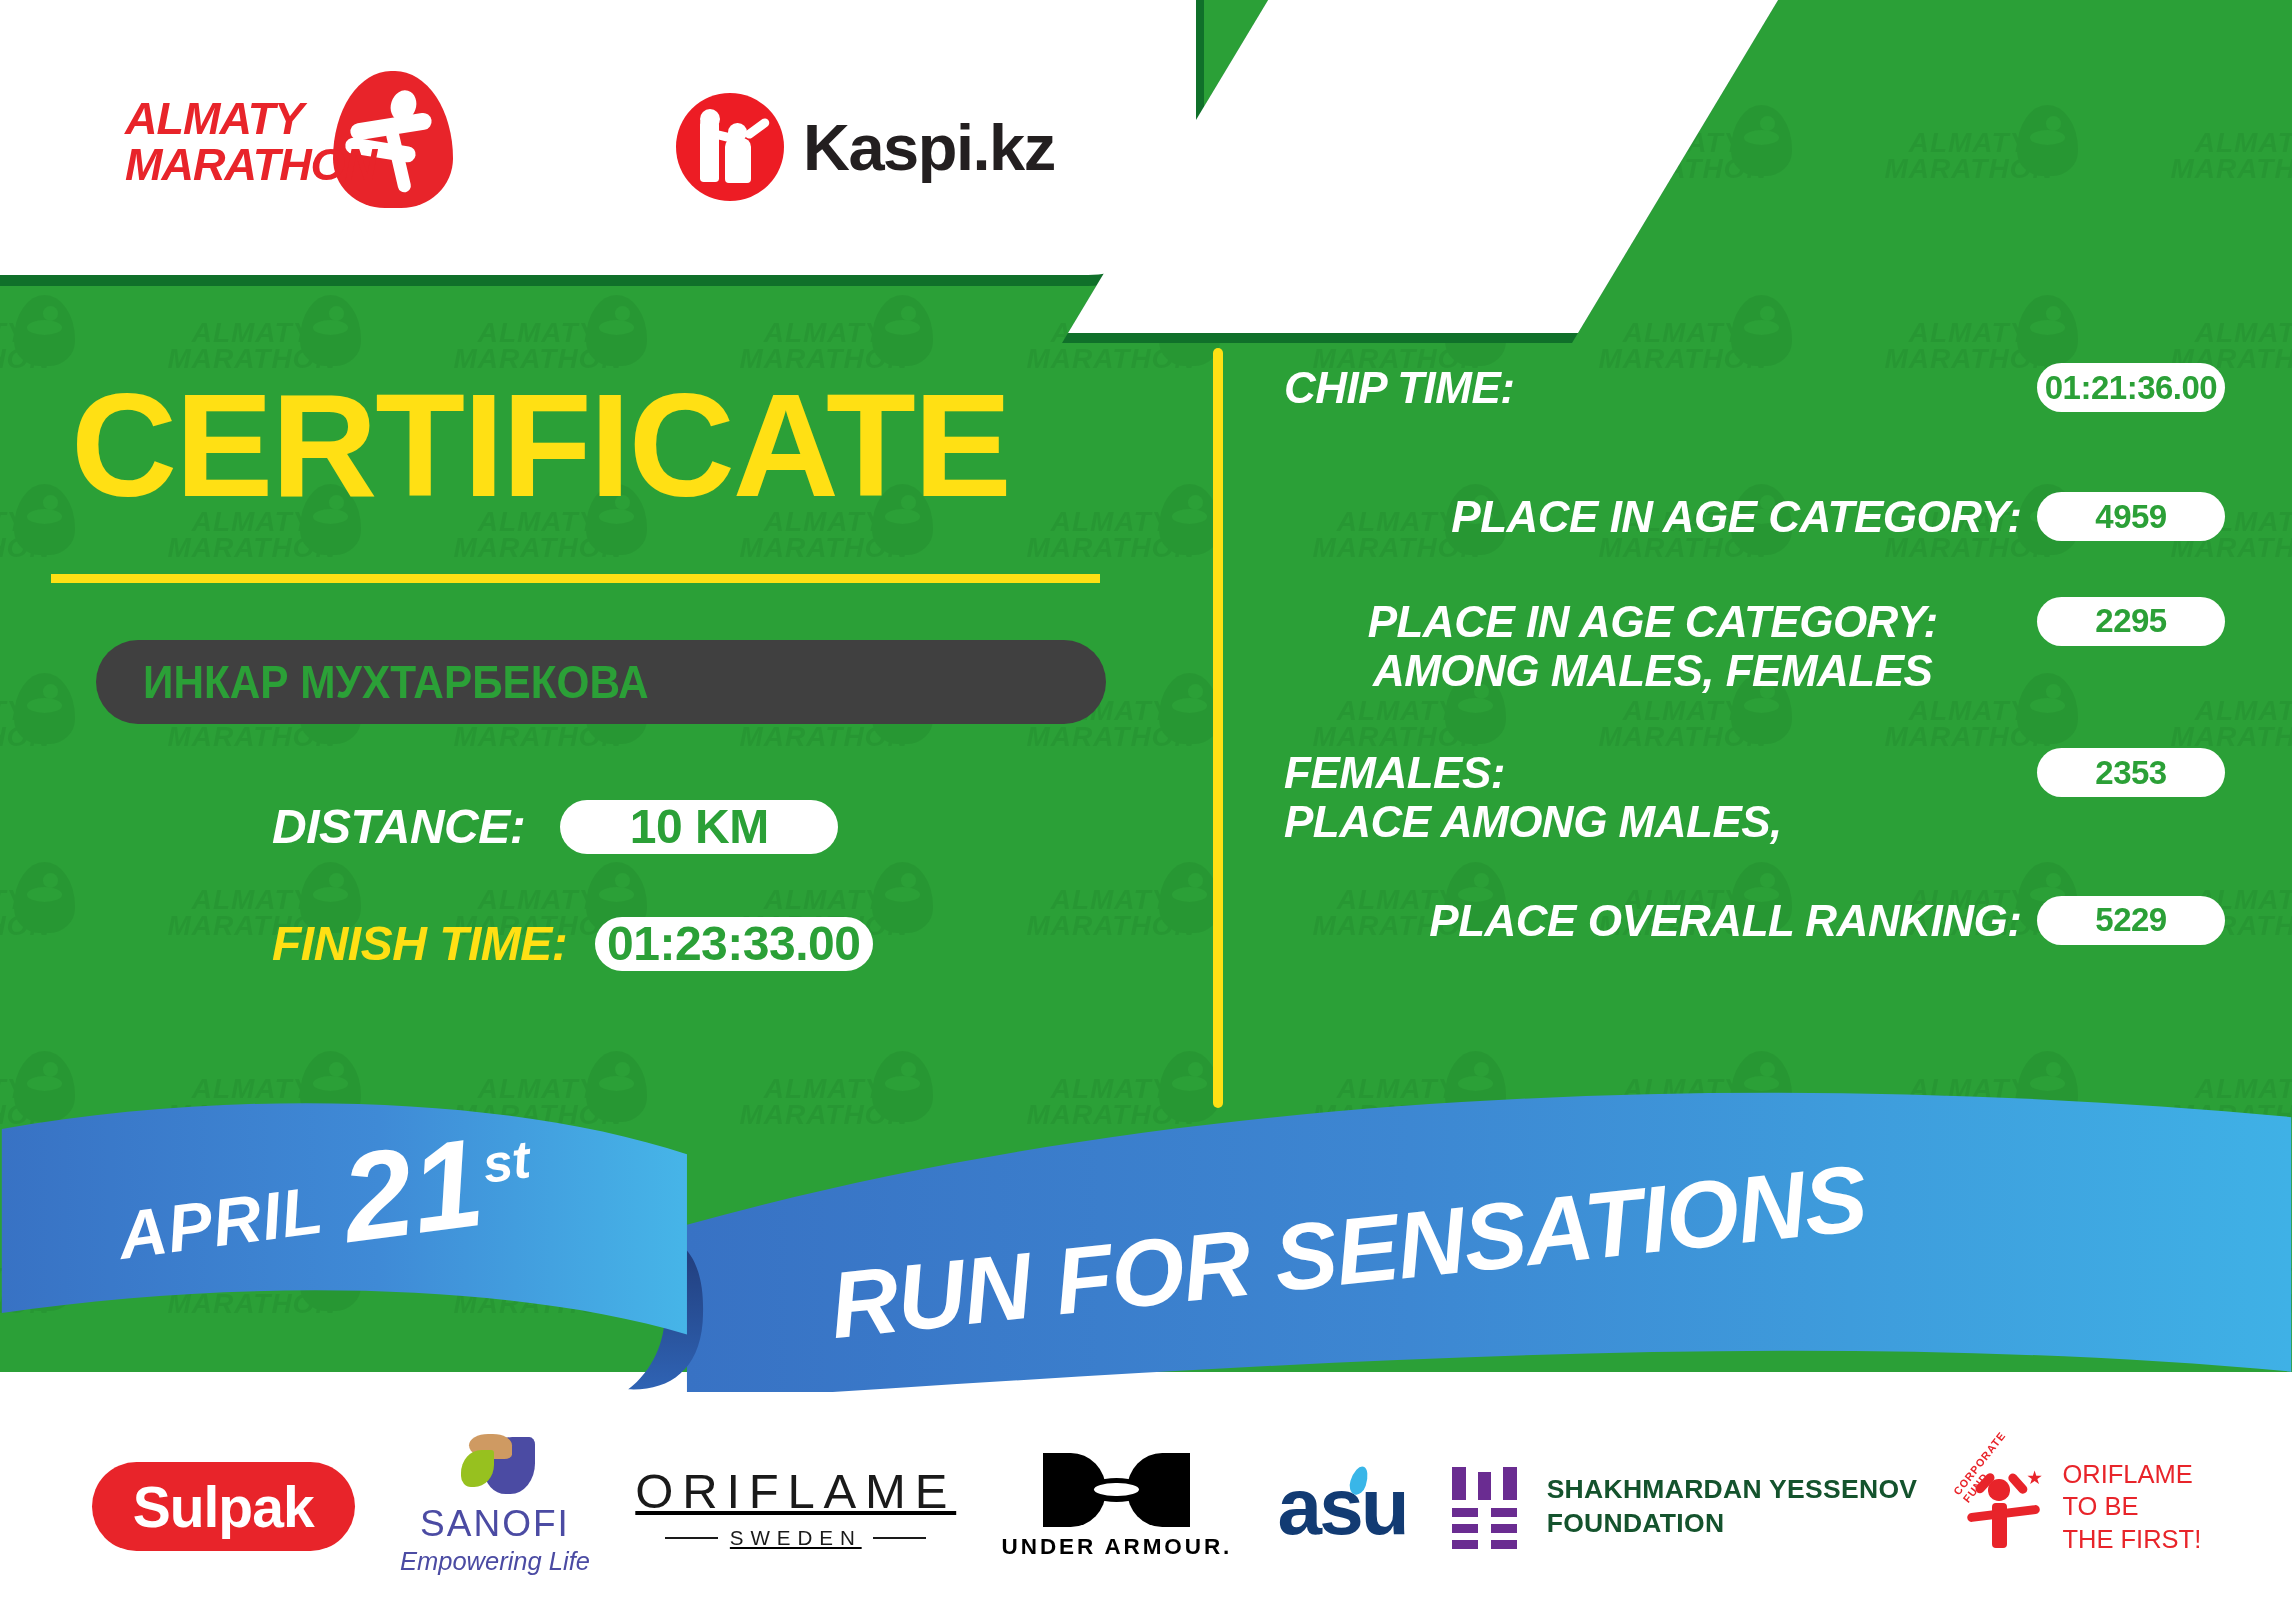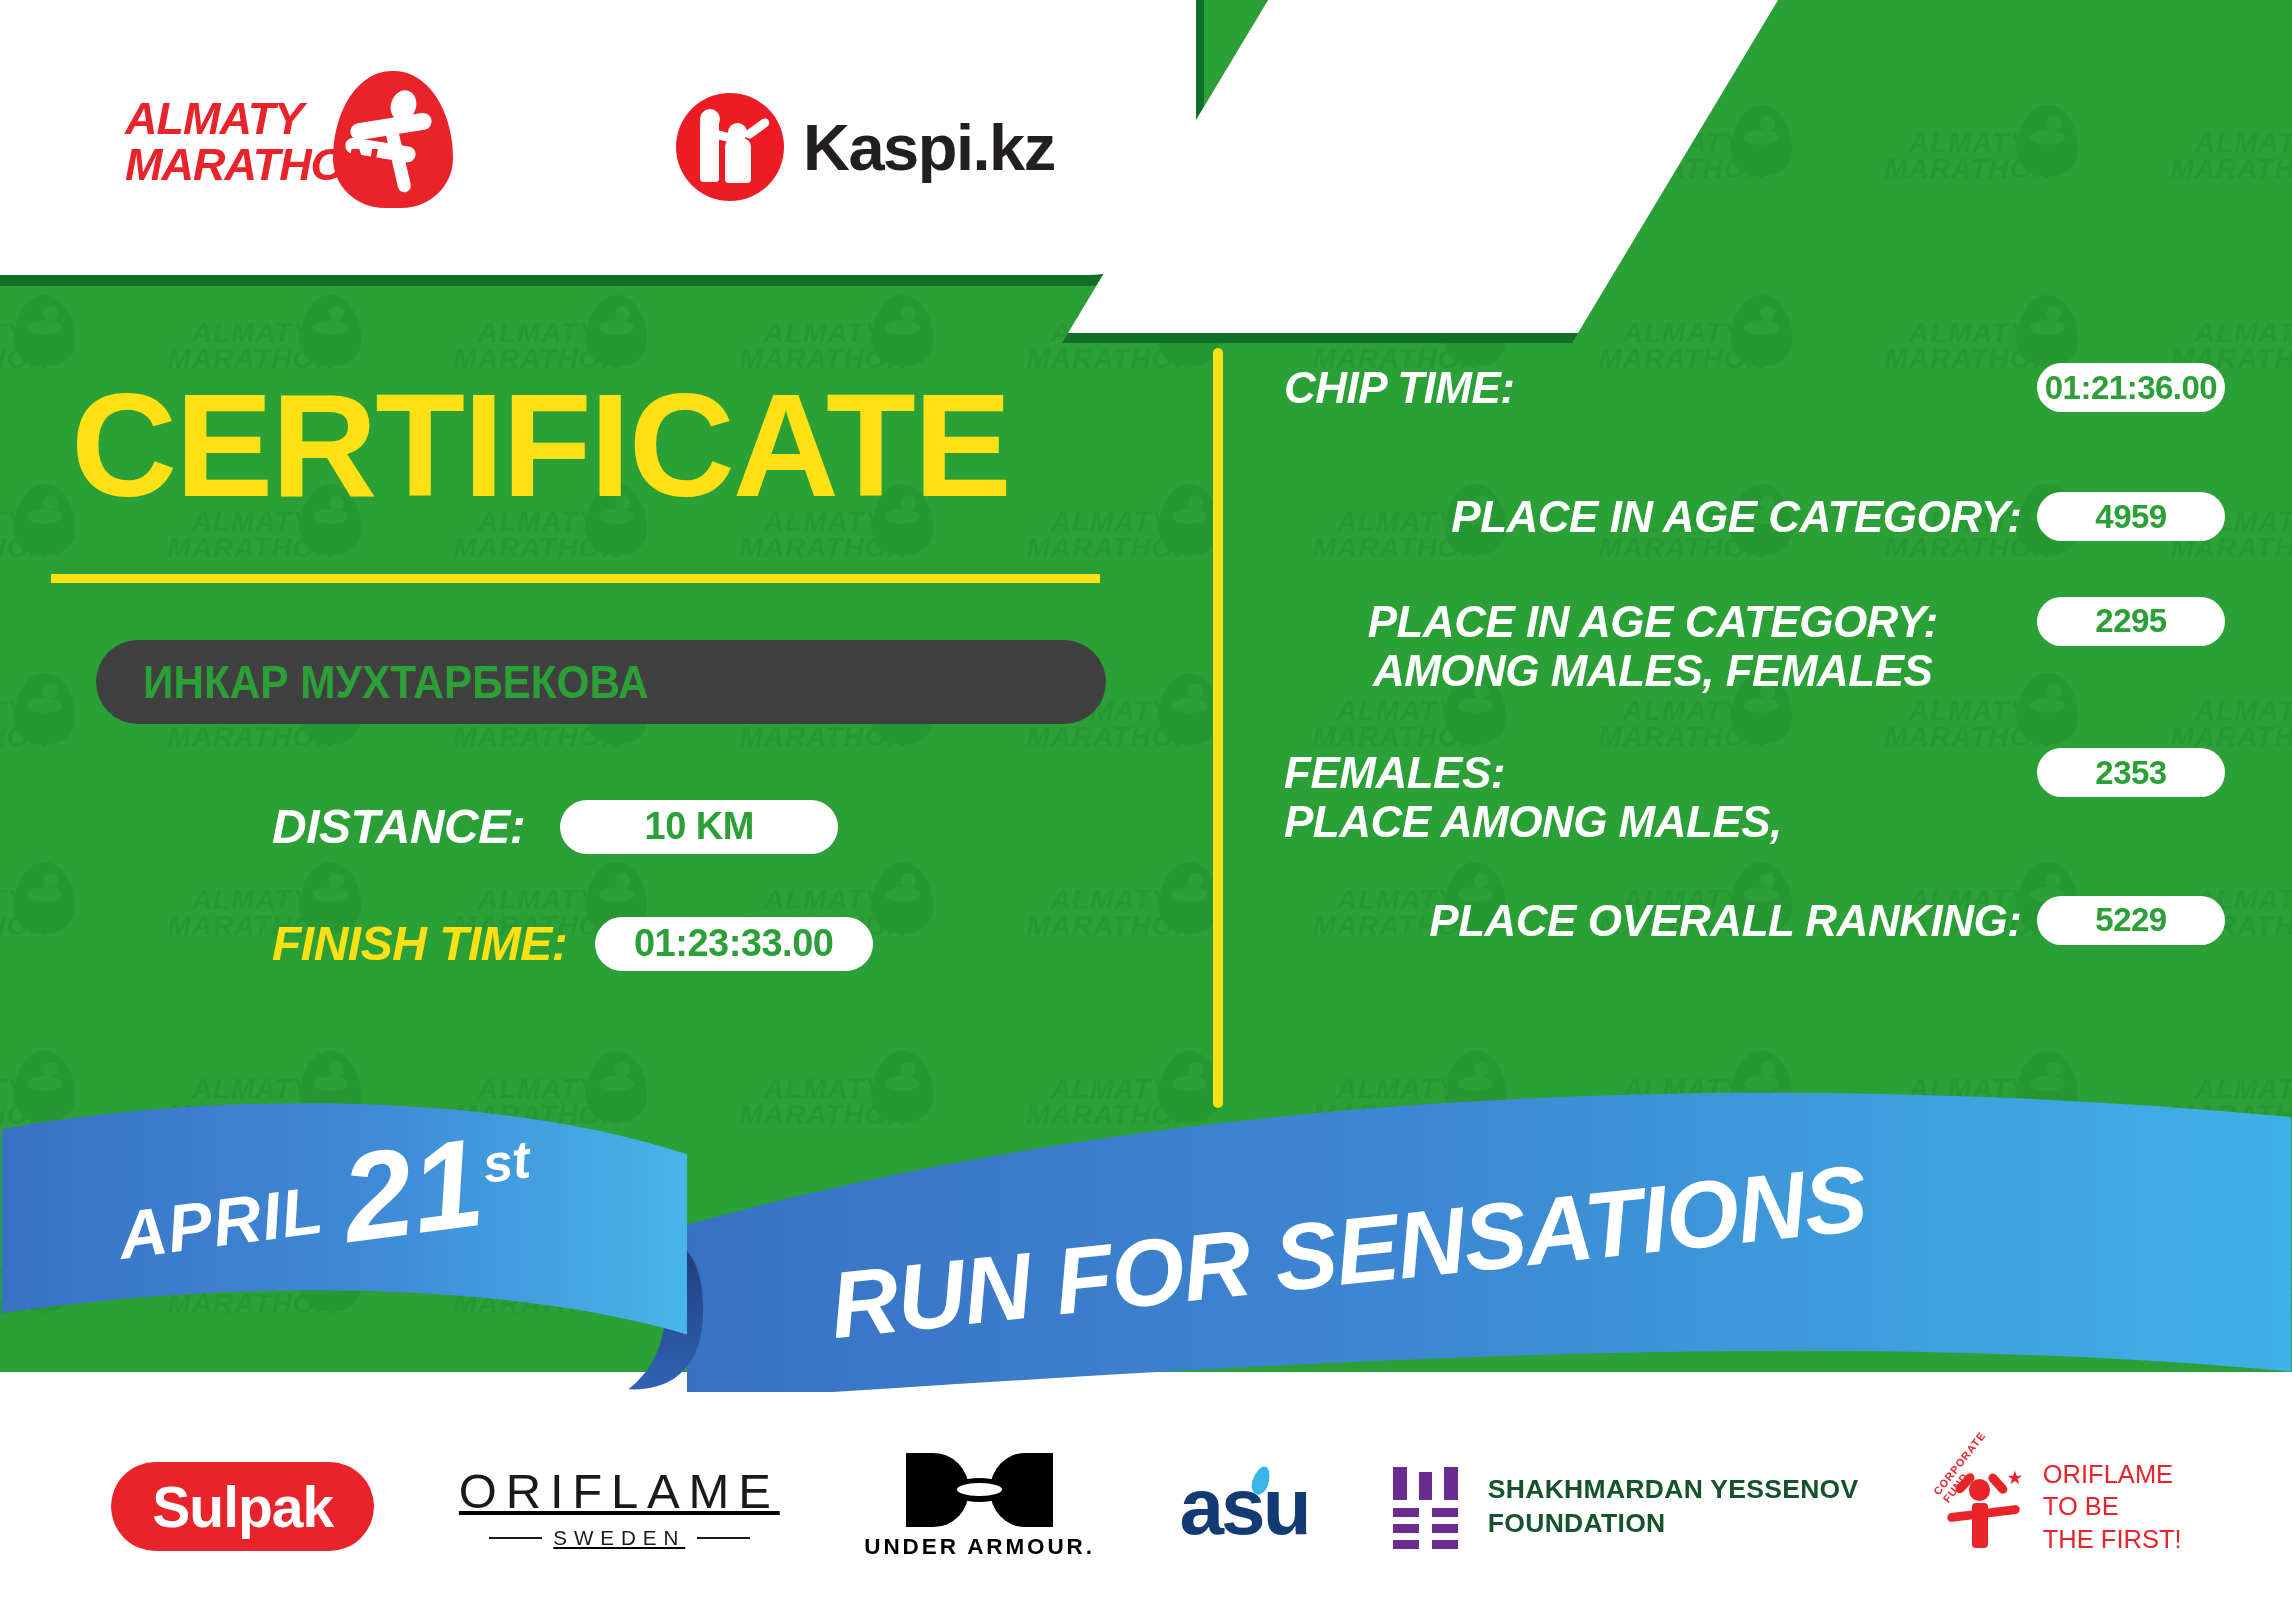--- a/index.html
+++ b/index.html
@@ -176,21 +176,21 @@
   }
 
   .lrow{ position:absolute; z-index:15; display:flex; align-items:center; }
   .lrow .lbl{
     font-weight:bold; font-style:italic; font-size:48px; letter-spacing:-0.5px;
     white-space:nowrap;
   }
   .lrow .val{
     background:#fff; border-radius:27.4px; height:54px; min-width:278px;
     display:flex;align-items:center;justify-content:center;
-    color:#2ba037; font-weight:bold; font-size:38px; letter-spacing:-0.5px;
+    color:#2ba037; font-weight:bold; font-size:48px; letter-spacing:-0.5px;
   }
   .row-distance{ left:272px; top:799px; }
   .row-distance .lbl{ color:#ffffff; margin-right:35px; }
   .row-finish{ left:272px; top:916px; }
   .row-finish .lbl{ color:#ffe014; margin-right:27.4px; }
 
   
   .vrule{
     position:absolute; left:1213px; top:348px; width:9.8px; height:760px;
     background:#ffe014; border-radius:5.9px; z-index:15;
@@ -505,20 +505,31 @@
     <span class="sup">st</span>
   </div>
   <div class="ribbon-slogan">RUN FOR SENSATIONS</div>
 
   <div class="sponsors">
 
     <div class="sp">
       <div class="sulpak">Sulpak</div>
     </div>
 
+    <div class="sp">
+      <div class="sanofi">
+        <div class="mark">
+          <span class="b1"></span>
+            <span class="b2"></span>
+            <span class="b3"></span>
+        </div>
+        <div class="n">SANOFI</div>
+        <div class="t">Empowering Life</div>
+      </div>
+    </div>
 
     <div class="sp">
       <div class="oriflame">
         <div class="n">ORIFLAME</div>
         <div class="sub">
           <span class="ln"></span>
           <span class="s">SWEDEN</span>
           <span class="ln"></span>
         </div>
       </div>

